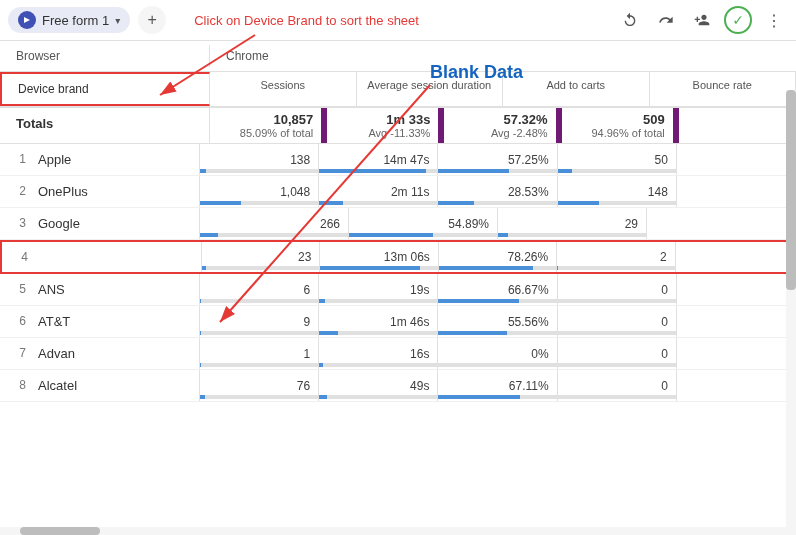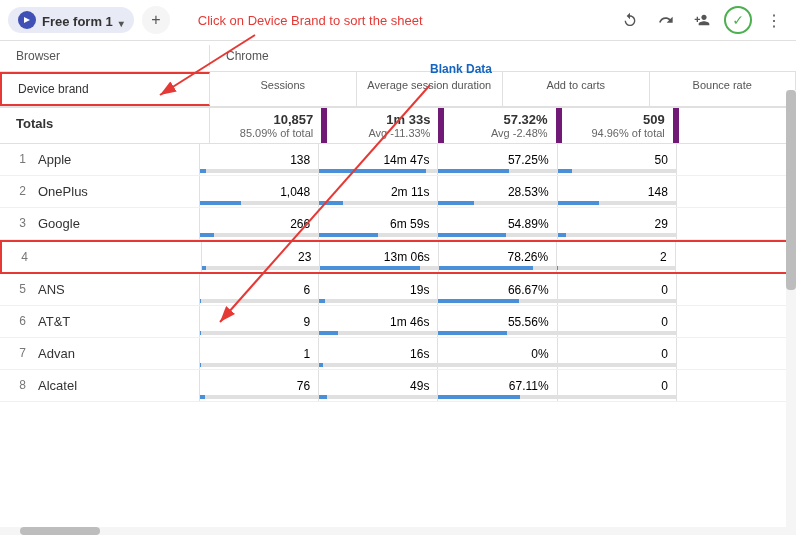--- a/index.html
+++ b/index.html
@@ -18,27 +18,26 @@
       display: flex;
       align-items: center;
       padding: 6px 8px;
       border-bottom: 1px solid #e0e0e0;
       background: #fff;
       gap: 8px;
     }
 
     .form-selector {
       display: flex;
-      align-items: flex-end;
+      align-items: center;
       background: #e8eaf6;
       border-radius: 20px;
       padding: 4px 10px;
       gap: 6px;
       cursor: pointer;
-      font-weight: bold;
     }
 
     .form-selector-icon {
       width: 18px;
       height: 18px;
       background: #3f51b5;
       border-radius: 50%;
       display: flex;
       align-items: center;
       justify-content: center;
@@ -228,21 +227,21 @@
       border-right: 1px solid #e0e0e0;
       min-width: 170px;
       max-width: 170px;
     }
 
     .row-cell {
       flex: 1;
       padding: 6px 8px;
       text-align: right;
       font-size: 12px;
-      color: #000000;
+      color: #404040;
       border-right: 1px solid #e0e0e0;
       position: relative;
       display: flex;
       flex-direction: column;
       align-items: flex-end;
       justify-content: center;
     }
 
     .bar-bg {
       position: absolute;
@@ -307,21 +306,21 @@
       position: absolute;
       left: 20px;
       width: 80px;
       height: 8px;
       background: #bdbdbd;
       border-radius: 4px;
     }
     .blue-text {
       position: absolute;
       color: #1565c0;
-      font-size: 12px;
+      font-size: 18px;
       font-weight: bold;
       pointer-events: none;
     }
   </style>
 </head>
 <body>
 
 <div style="position:relative; width:796px; height:535px; overflow:hidden; background:#fff;">
 
   <div class="header-bar">
@@ -446,25 +445,20 @@
     </div>
       <div class="data-row">
       <div class="row-num">3</div>
       <div class="row-label">Google</div>
       <div class="row-cell">
         <span>266</span>
         <div class="bar-bg"></div>
         <div class="bar-fill" style="width:12%"></div>
       </div>
       <div class="row-cell">
-        <span>6m 59s</span>
-        <div class="bar-bg"></div>
-        <div class="bar-fill" style="width:50%"></div>
-      </div>
-      <div class="row-cell">
         <span>54.89%</span>
         <div class="bar-bg"></div>
         <div class="bar-fill" style="width:57%"></div>
       </div>
       <div class="row-cell">
         <span>29</span>
         <div class="bar-bg"></div>
         <div class="bar-fill" style="width:7%"></div>
       </div>
       <div class="row-cell"></div>

